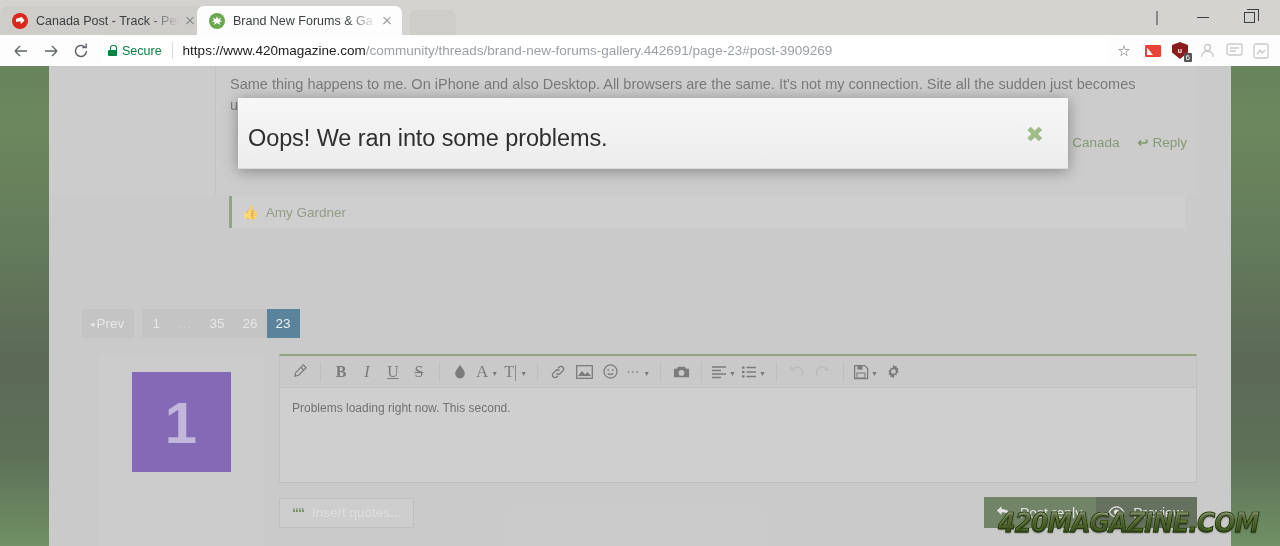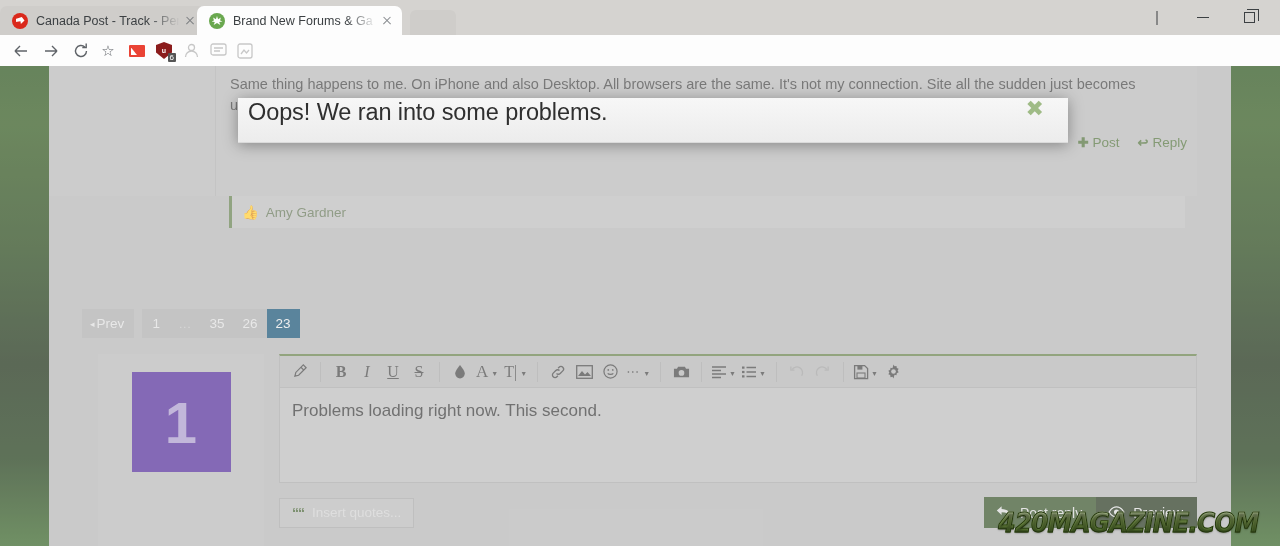--- a/index.html
+++ b/index.html
@@ -192,21 +192,21 @@
     z-index: 40; pointer-events: none;
   }
   .modal {
     position: absolute; left: 238px; top: 98px; width: 830px;
     background: #fff; z-index: 50;
     box-shadow: 0 2px 14px rgba(0,0,0,.35);
   }
   .modal-head {
     background: linear-gradient(180deg,#f7f7f7 0%, #ececec 100%);
     border-bottom: 1px solid #dadada;
-    padding: 1px 22px 16px 10px;
+    padding: 27px 22px 16px 10px;
     display: flex; align-items: flex-start;
   }
   .modal-title {
     font-size: 23.5px; color: #2f2f2f; font-weight: 400;
     letter-spacing: -.1px; flex: 1;
   }
   .modal-close {
     font-size: 22px; color: #9fbb86; line-height: 20px;
     padding: 0 2px; font-family: "DejaVu Sans", sans-serif;
   }
@@ -252,21 +252,21 @@
   .tb-sep { width: 1px; height: 20px; background: #a0a0a0; margin: 0 4px; }
   .tb {
     min-width: 26px; height: 24px; padding: 0 3px;
     display:flex; align-items:center; justify-content:center;
     color: #3d3d3d; font-size: 14px;
   }
   .tb.dim { color: #9a9a9a; }
   .caret { font-size: 7px; margin-left: 3px; position: relative; top: 2px; }
   .compose {
     height: 94px; background: #b8b8b8;
-    padding: 13px 12px; font-size: 17px; color: #2e2e2e;
+    padding: 13px 12px; font-size: 12px; color: #2e2e2e;
   }
   .editor-foot {
     display: flex; align-items: center; margin-top: 14px;
   }
   .insert-quotes {
     border: 1px solid #a1a1a1; background: #b6b6b6;
     height: 30px; padding: 0 12px; display:flex; align-items:center; gap: 8px;
     font-size: 13.5px; color: #cfcfcf;
   }
   .qm { color: #3f5c2c; font-size: 14px; font-weight: bold; letter-spacing: -1px; }
@@ -339,20 +339,27 @@
           <path d="M3 9h12M15 9l-5-5M15 9l-5 5" fill="none" stroke="#5f6368" stroke-width="1.4"></path>
         </svg>
     </div>
     <div class="navbtn">
       <svg width="18" height="18" viewBox="0 0 18 18">
         <path d="M14.5 9a5.5 5.5 0 1 1-1.7-4" fill="none" stroke="#5f6368" stroke-width="1.4"></path>
         <path d="M14.2 1.6v3.9h-3.9" fill="none" stroke="#5f6368" stroke-width="1.4"></path>
       </svg>
     </div>
 
+    <div class="omnibox">
+      <span class="secure-chip">
+        <span class="lock"></span>
+        <span>Secure</span>
+      </span>
+      <span class="urltext"><b>https://www.420magazine.com</b><span>/community/threads/brand-new-forums-gallery.442691/page-23#post-3909269</span></span>
+    </div>
     <div class="star">☆</div>
 
     <div class="ext-icons">
       <div class="ext">
           <div class="ext-gmail"></div>
         </div>
       <div class="ext">
         <div class="ext-ublock">u</div>
         <span class="ext-badge">6</span>
       </div>
@@ -384,21 +391,21 @@
       <div class="post-row">
         <div class="post-side" style="height:130px;"></div>
         <div class="post-body" style="height:130px;">
           <div class="post-text">
             <span>Same thing happens to me. On iPhone and also Desktop. All browsers are the same. It's not my connection. Site all the sudden</span>
             <span>just becomes unavailable for a couple minutes.</span>
           </div>
           <div class="post-actions" style="position:absolute;right:0;bottom:36px;">
             <span>
                 <b style="font-size:13px;">✚</b>
-                <span>Post</span>
+                <span>Canada</span>
               </span>
             <span>
                 <b style="font-size:13px;">↩</b>
                 <span>Reply</span>
               </span>
           </div>
         </div>
       </div>
       <div class="likebar" style="margin-left:180px;">
         <span>👍</span>

